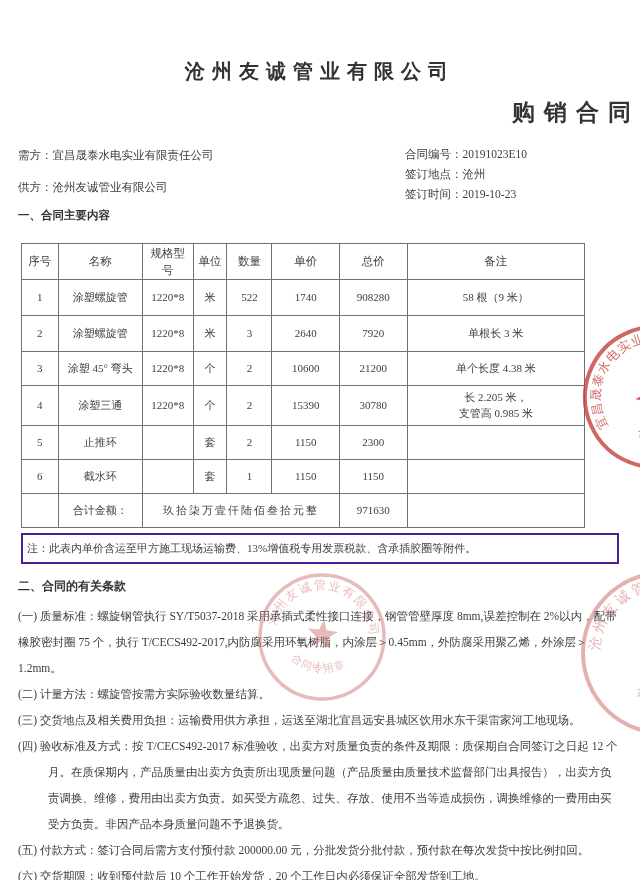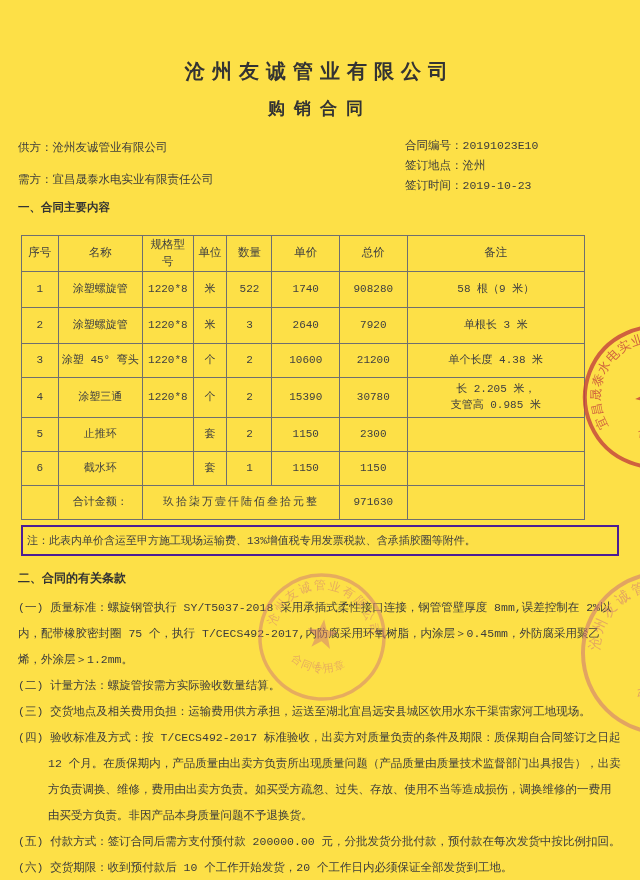--- a/index.html
+++ b/index.html
@@ -1,27 +1,27 @@
 <!DOCTYPE html>
 <html><head>
 <meta charset="utf-8">
 <style>
   html,body{margin:0;padding:0;background:#e8e8e6;}
   .page{
     position:relative;width:640px;height:880px;margin:0 auto;
-    background:#fde047;overflow:hidden;
-    font-family:Liberation Mono, monospace;
+    background:#ffffff;overflow:hidden;
+    font-family:Liberation Serif, serif;
     color:#3c3c3c;
   }
   .company-title{
     text-align:center;margin:58px 0 0 0;font-size:20px;font-weight:600;
     letter-spacing:7px;color:#333;
   }
   .doc-title{
-    text-align:center;margin:12px 0 0 0;font-size:17px;font-weight:600;
+    text-align:right;margin:12px 0 0 0;font-size:23px;font-weight:600;
     letter-spacing:9px;color:#333;
   }
   .info-band{position:relative;margin:16px 18px 0 18px;height:62px;font-size:11.5px;}
   .info-left{position:absolute;left:0;top:4px;}
   .info-left .line{margin-bottom:17px;}
   .info-right{position:absolute;left:387px;top:0;line-height:20px;}
   .section-title{margin:2px 0 20px 18px;font-size:11.5px;font-weight:600;color:#333;}
   .contract-table{
     width:564px;margin:0 0 0 21px;border-collapse:collapse;table-layout:fixed;
     font-size:11px;color:#404040;
@@ -56,24 +56,24 @@
 <body>
 
 <div class="page">
 
   <h1 class="company-title">沧州友诚管业有限公司</h1>
   <h2 class="doc-title">购销合同</h2>
 
   <div class="info-band">
     <div class="info-left">
       <div class="line">
+        <span>需方：</span><span>宜昌晟泰水电实业有限责任公司</span>
+      </div>
+      <div class="line">
         <span>供方：</span><span>沧州友诚管业有限公司</span>
-      </div>
-      <div class="line">
-        <span>需方：</span><span>宜昌晟泰水电实业有限责任公司</span>
       </div>
     </div>
     <div class="info-right">
       <div>
         <span>合同编号：</span><span>20191023E10</span>
       </div>
       <div>
         <span>签订地点：</span><span>沧州</span>
       </div>
       <div>

